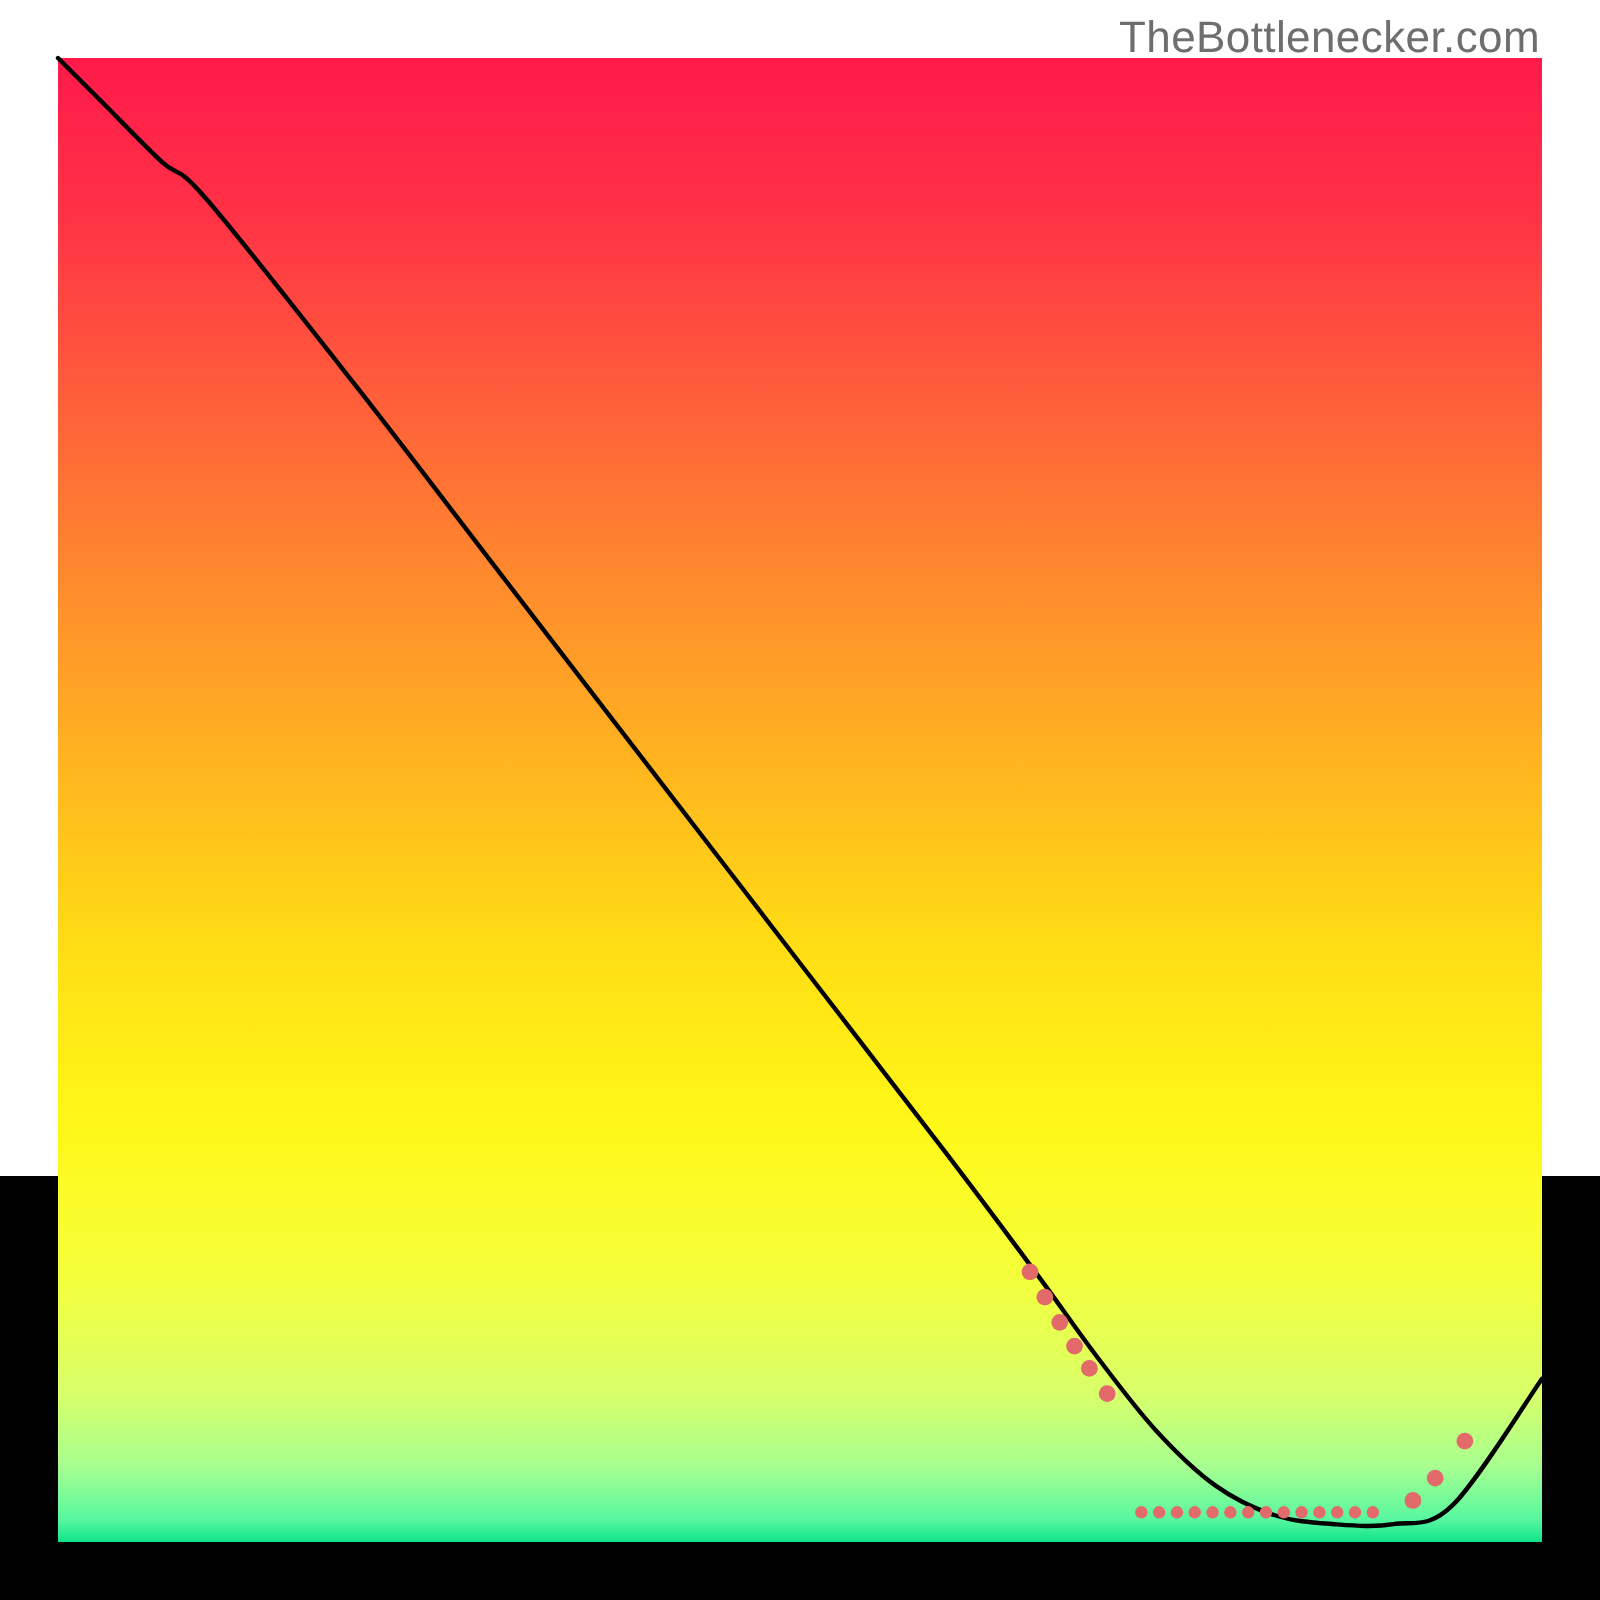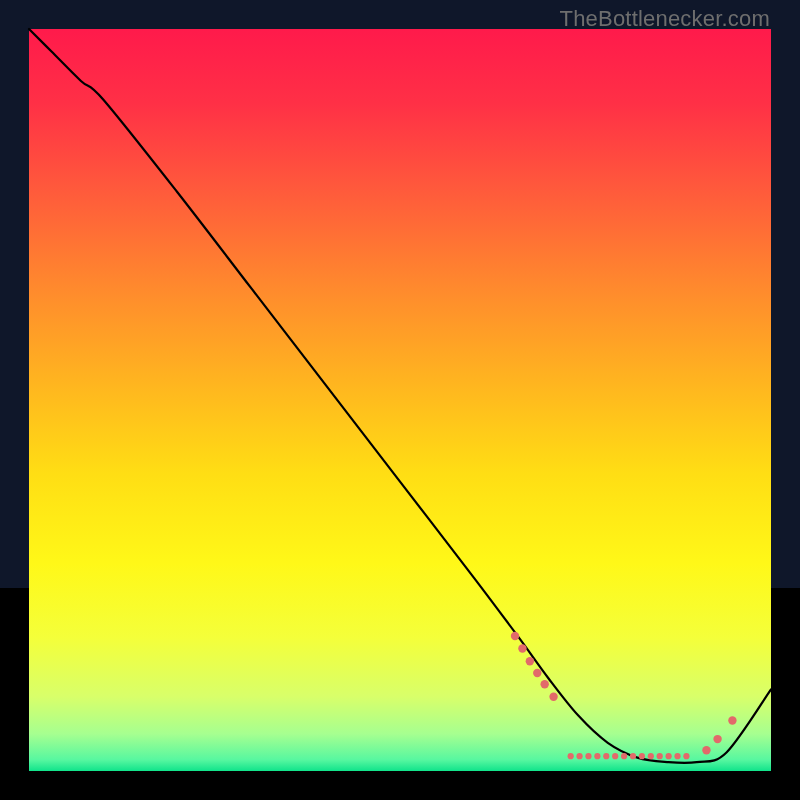--- a/index.html
+++ b/index.html
@@ -8,21 +8,21 @@
     width: 800px;
     height: 800px;
     background: #000000;
     overflow: hidden;
     font-family: Arial, Helvetica, sans-serif;
   }
   .stage {
     position: relative;
     width: 800px;
     height: 588px;
-    background: #0f172a;
+    background: #ffffff;
     text-align: center;
   }
   .plot {
     position: absolute;
     left: 29px;
     top: 29px;
     width: 742px;
     height: 742px;
     
   }

